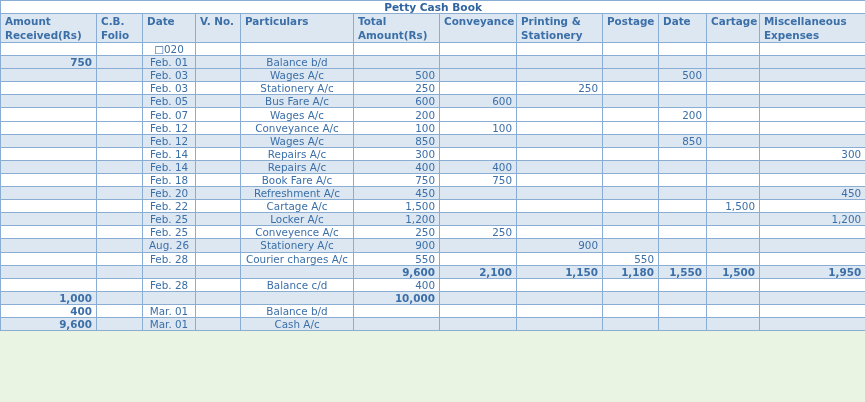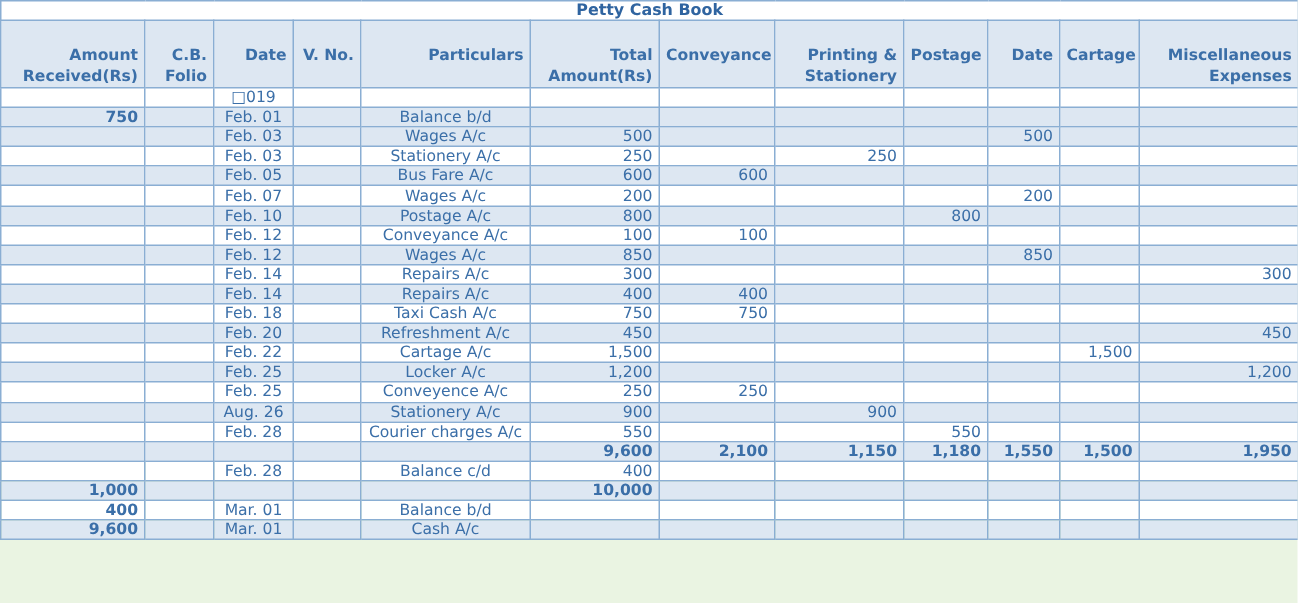--- a/index.html
+++ b/index.html
@@ -29,26 +29,26 @@
     font-weight: bold;
     color: #2f64a0;
     background: #ffffff;
     height: 12px;
     font-size: 10.6px;
   }
   th {
     background: #dde7f2;
     color: #3b6fa8;
     font-weight: bold;
-    text-align: right;
+    text-align: left;
     white-space: normal;
     line-height: 14px;
     height: 28px;
     vertical-align: top;
-    padding-top: 16px;
+    padding-top: 0;
   }
   tr.alt td { background: #dde7f2; }
   tr.plain td { background: #ffffff; }
   .r { text-align: right; }
   .c { text-align: center; }
   .l { text-align: center; }
   .b { font-weight: bold; }
 </style>
 </head>
 <body>
@@ -83,21 +83,21 @@
         <th>Conveyance</th>
         <th>Printing &amp; Stationery</th>
         <th>Postage</th>
         <th>Date</th>
         <th>Cartage</th>
         <th>Miscellaneous Expenses</th>
       </tr>
     <tr class="plain">
           <td class="r"></td>
           <td class="c"></td>
-          <td class="c">□019</td>
+          <td class="c">□020</td>
           <td class="c"></td>
           <td class="l"></td>
           <td class="r"></td>
           <td class="r"></td>
           <td class="r"></td>
           <td class="r"></td>
           <td class="r"></td>
           <td class="r"></td>
           <td class="r"></td>
         </tr>
@@ -164,34 +164,20 @@
           <td class="c"></td>
           <td class="l">Wages A/c</td>
           <td class="r">200</td>
           <td class="r"></td>
           <td class="r"></td>
           <td class="r"></td>
           <td class="r">200</td>
           <td class="r"></td>
           <td class="r"></td>
         </tr>
-        <tr class="alt">
-          <td class="r"></td>
-          <td class="c"></td>
-          <td class="c">Feb. 10</td>
-          <td class="c"></td>
-          <td class="l">Postage A/c</td>
-          <td class="r">800</td>
-          <td class="r"></td>
-          <td class="r"></td>
-          <td class="r">800</td>
-          <td class="r"></td>
-          <td class="r"></td>
-          <td class="r"></td>
-        </tr>
         <tr class="plain">
           <td class="r"></td>
           <td class="c"></td>
           <td class="c">Feb. 12</td>
           <td class="c"></td>
           <td class="l">Conveyance A/c</td>
           <td class="r">100</td>
           <td class="r">100</td>
           <td class="r"></td>
           <td class="r"></td>
@@ -239,21 +225,21 @@
           <td class="r"></td>
           <td class="r"></td>
           <td class="r"></td>
           <td class="r"></td>
         </tr>
         <tr class="plain">
           <td class="r"></td>
           <td class="c"></td>
           <td class="c">Feb. 18</td>
           <td class="c"></td>
-          <td class="l">Taxi Cash A/c</td>
+          <td class="l">Book Fare A/c</td>
           <td class="r">750</td>
           <td class="r">750</td>
           <td class="r"></td>
           <td class="r"></td>
           <td class="r"></td>
           <td class="r"></td>
           <td class="r"></td>
         </tr>
         <tr class="alt">
           <td class="r"></td>

